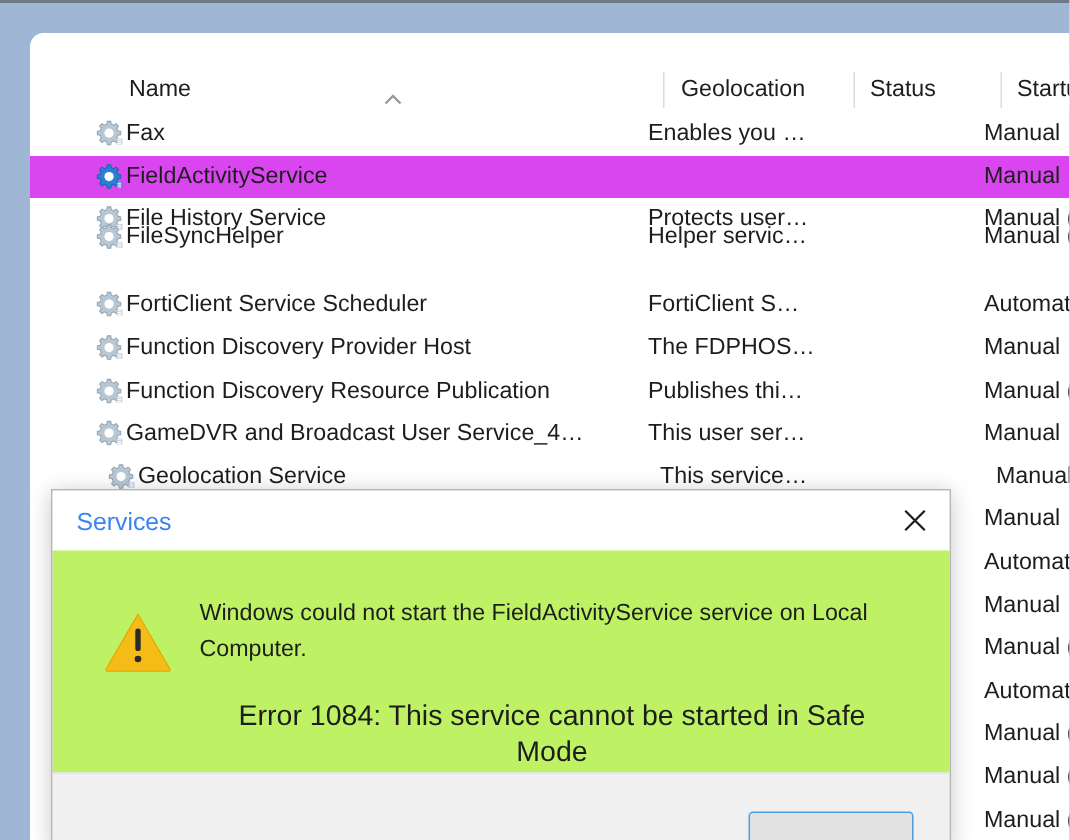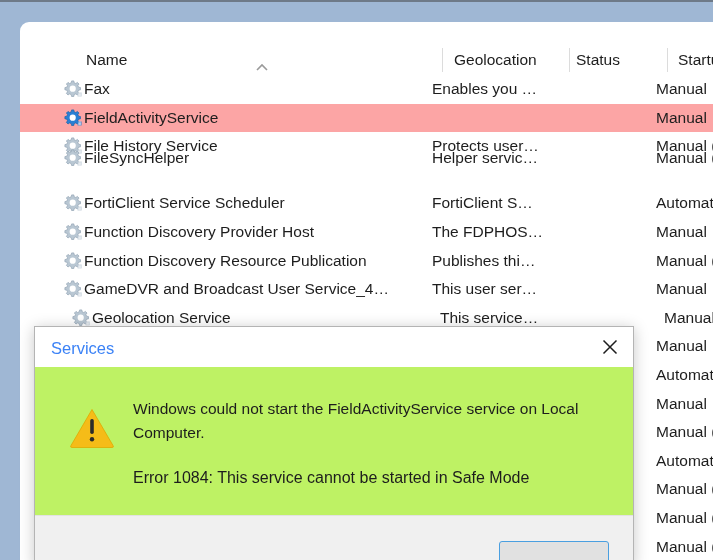--- a/index.html
+++ b/index.html
@@ -89,21 +89,21 @@
     width: 693px;
     height: 485px;
   }
   .row {
     position: absolute;
     left: 0;
     width: 693px;
     height: 28.6px;
   }
   .row.selected {
-    background: #fca5a5;
+    background: #d946ef;
   }
   .cell {
     position: absolute;
     top: 0;
     height: 28.6px;
     line-height: 28.6px;
     font-size: 15.5px;
     color: #1d1d1d;
     white-space: nowrap;
     overflow: hidden;
@@ -193,23 +193,24 @@
     width: 450px;
     font-size: 15.5px;
     line-height: 24px;
     color: #1d1d1d;
   }
   .dialog-msg-error {
     position: absolute;
     left: 98px;
     top: 99px;
     width: 470px;
-    font-size: 16px;
+    font-size: 19px;
     line-height: 24px;
     color: #1d1d1d;
+    text-align: center;
   }
   .dialog-footer {
     position: absolute;
     left: 0;
     top: 188px;
     width: 598px;
     height: 51px;
     background: #f0f0f0;
     border-top: 1px solid #e2e2e2;
     box-sizing: border-box;
@@ -250,21 +251,21 @@
         <span class="sort-chevron">
           <svg width="14" height="9" viewBox="0 0 14 9" xmlns="http://www.w3.org/2000/svg">
             <path d="M2 7 L7 2 L12 7" stroke="#9a9a9a" stroke-width="1.6" fill="none"></path>
           </svg>
         </span>
 
         <div class="col-divider" style="left:380px;"></div>
         <div class="col" style="left:392px; width:110px;">Geolocation</div>
 
         <div class="col-divider" style="left:507px;"></div>
-        <div class="col" style="left:496px; width:80px;text-align:center;">Status</div>
+        <div class="col" style="left:518px; width:80px;">Status</div>
 
         <div class="col-divider" style="left:605px;"></div>
         <div class="col" style="left:616px; width:80px;">Startup Ty</div>
       </div>
 
       <div class="rows" id="rows-container">
           <div class="row" style="top: 0px;">
             <span class="svc-icon"><svg width="19" height="19" viewBox="0 0 19 19" xmlns="http://www.w3.org/2000/svg">
                 <g fill="#b9c7d3" stroke="#93a5b5" stroke-width="0.7">
                   <path d="M7.6 0.9 h2.2 l0.4 1.9 1.6 0.7 1.6-1.1 1.6 1.6-1.1 1.6 0.7 1.6 1.9 0.4 v2.2 l-1.9 0.4-0.7 1.6 1.1 1.6-1.6 1.6-1.6-1.1-1.6 0.7-0.4 1.9 h-2.2 l-0.4-1.9-1.6-0.7-1.6 1.1-1.6-1.6 1.1-1.6-0.7-1.6-1.9-0.4 v-2.2 l1.9-0.4 0.7-1.6-1.1-1.6 1.6-1.6 1.6 1.1 1.6-0.7 z"></path>

